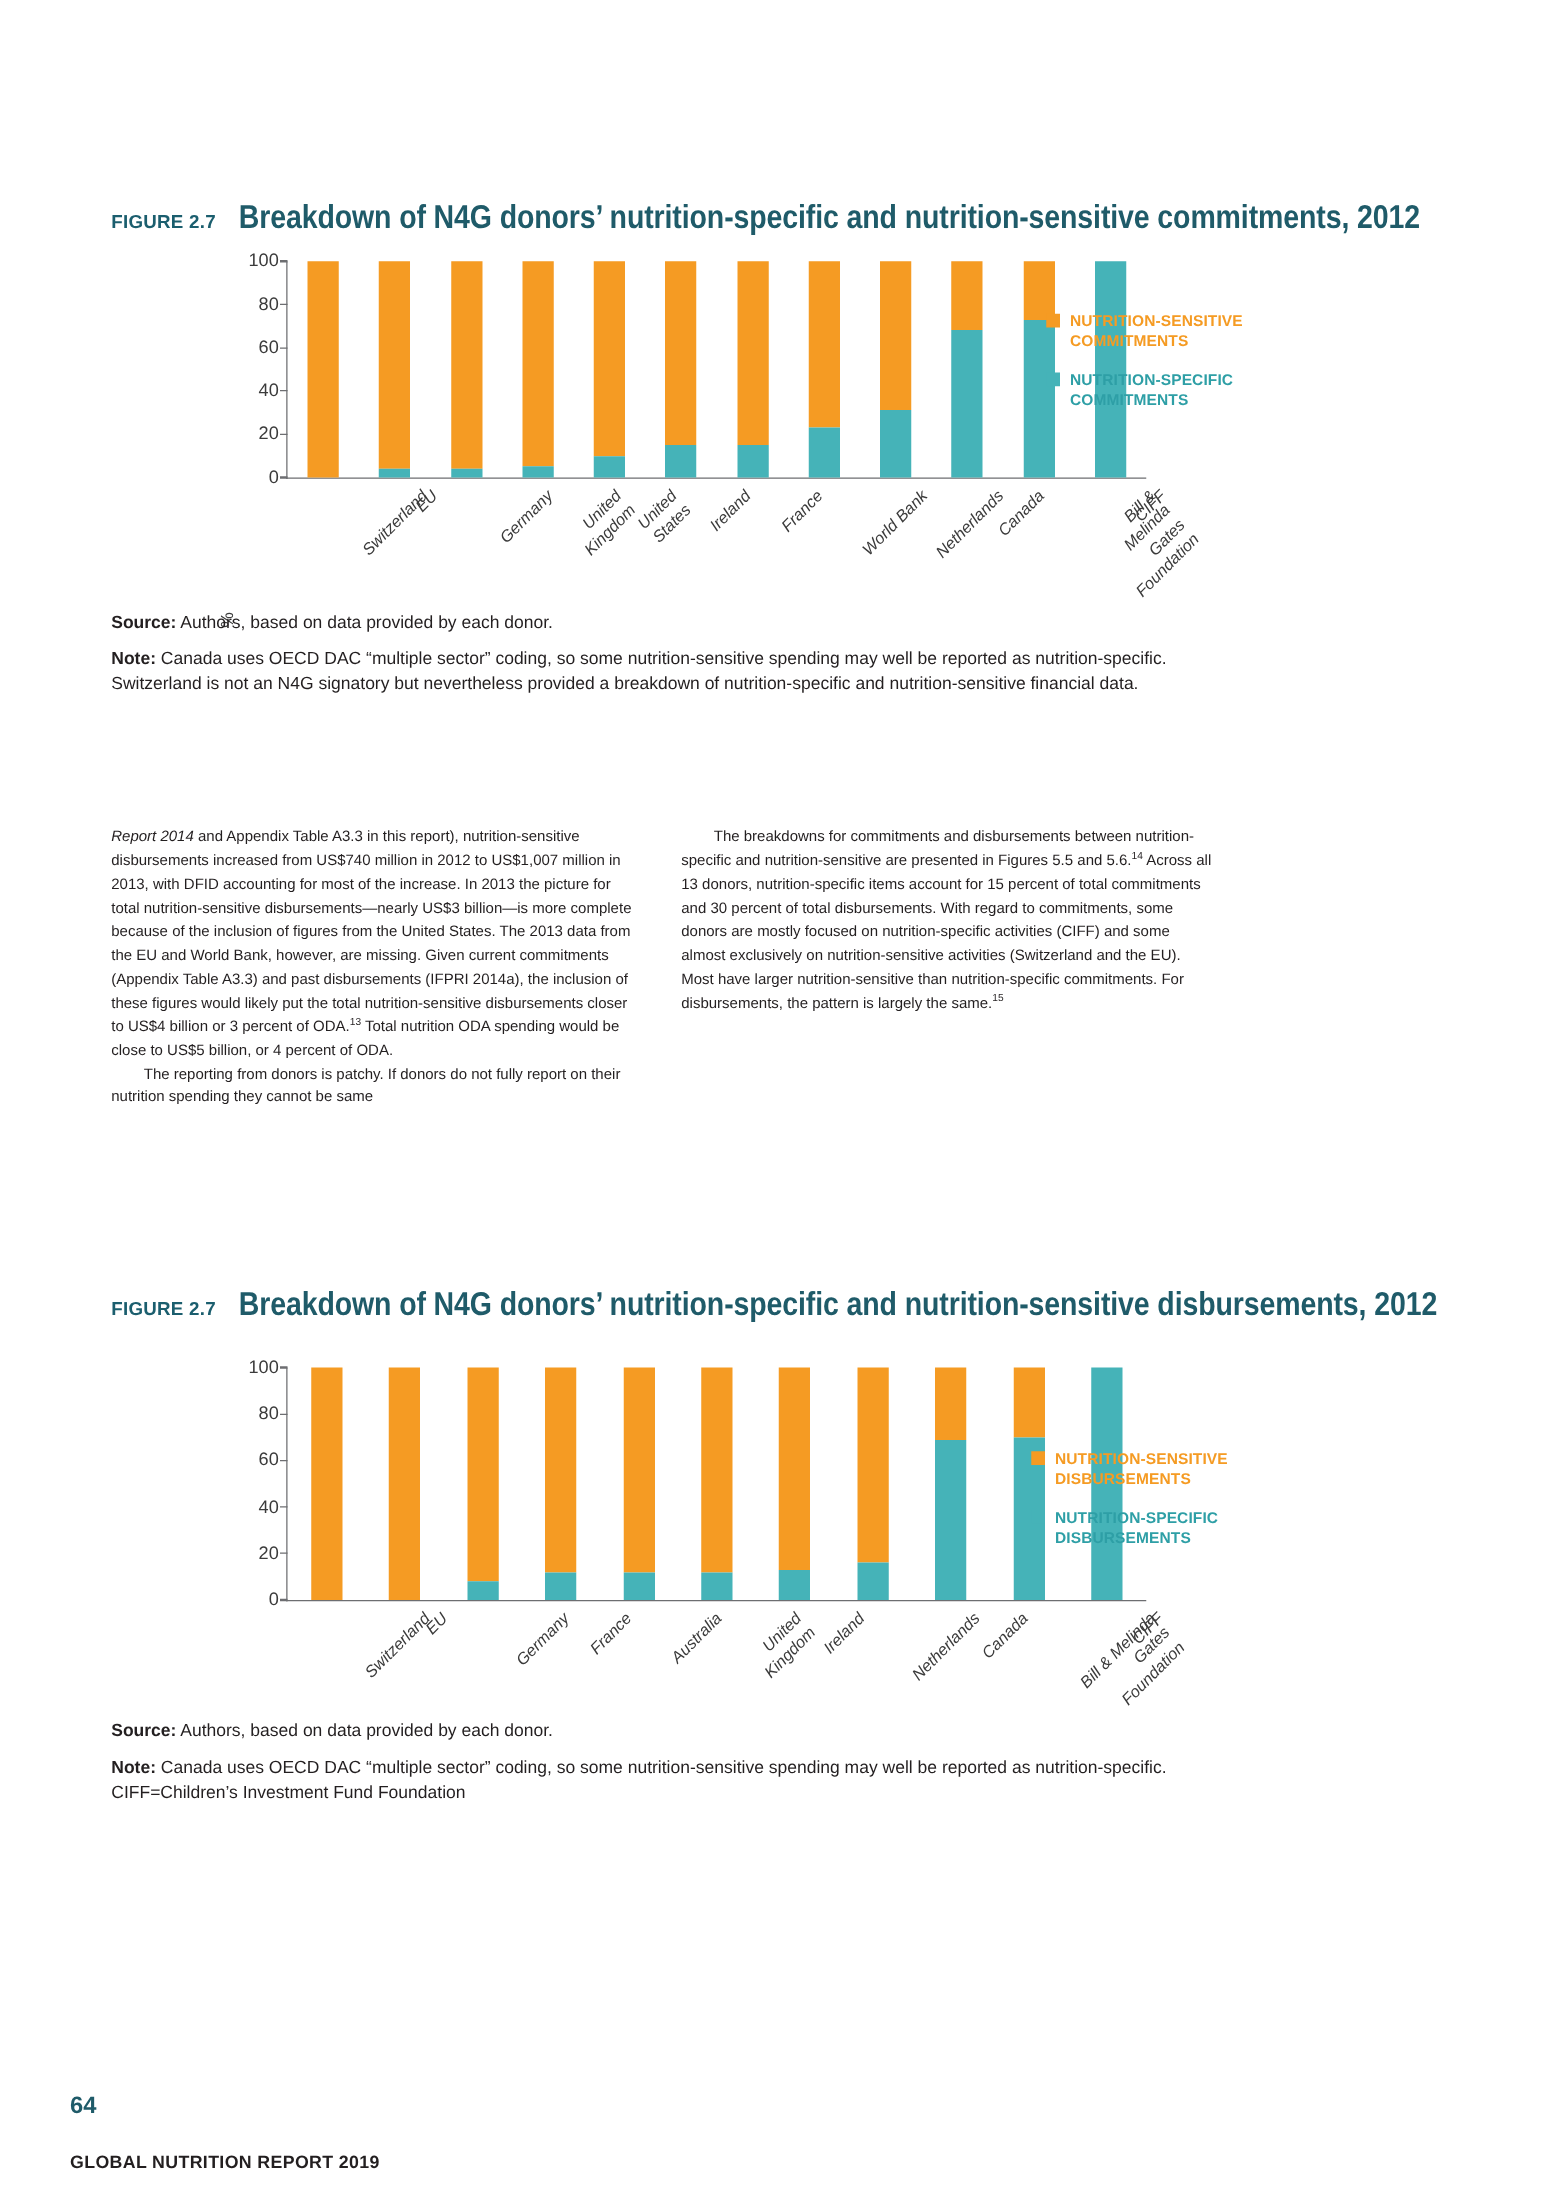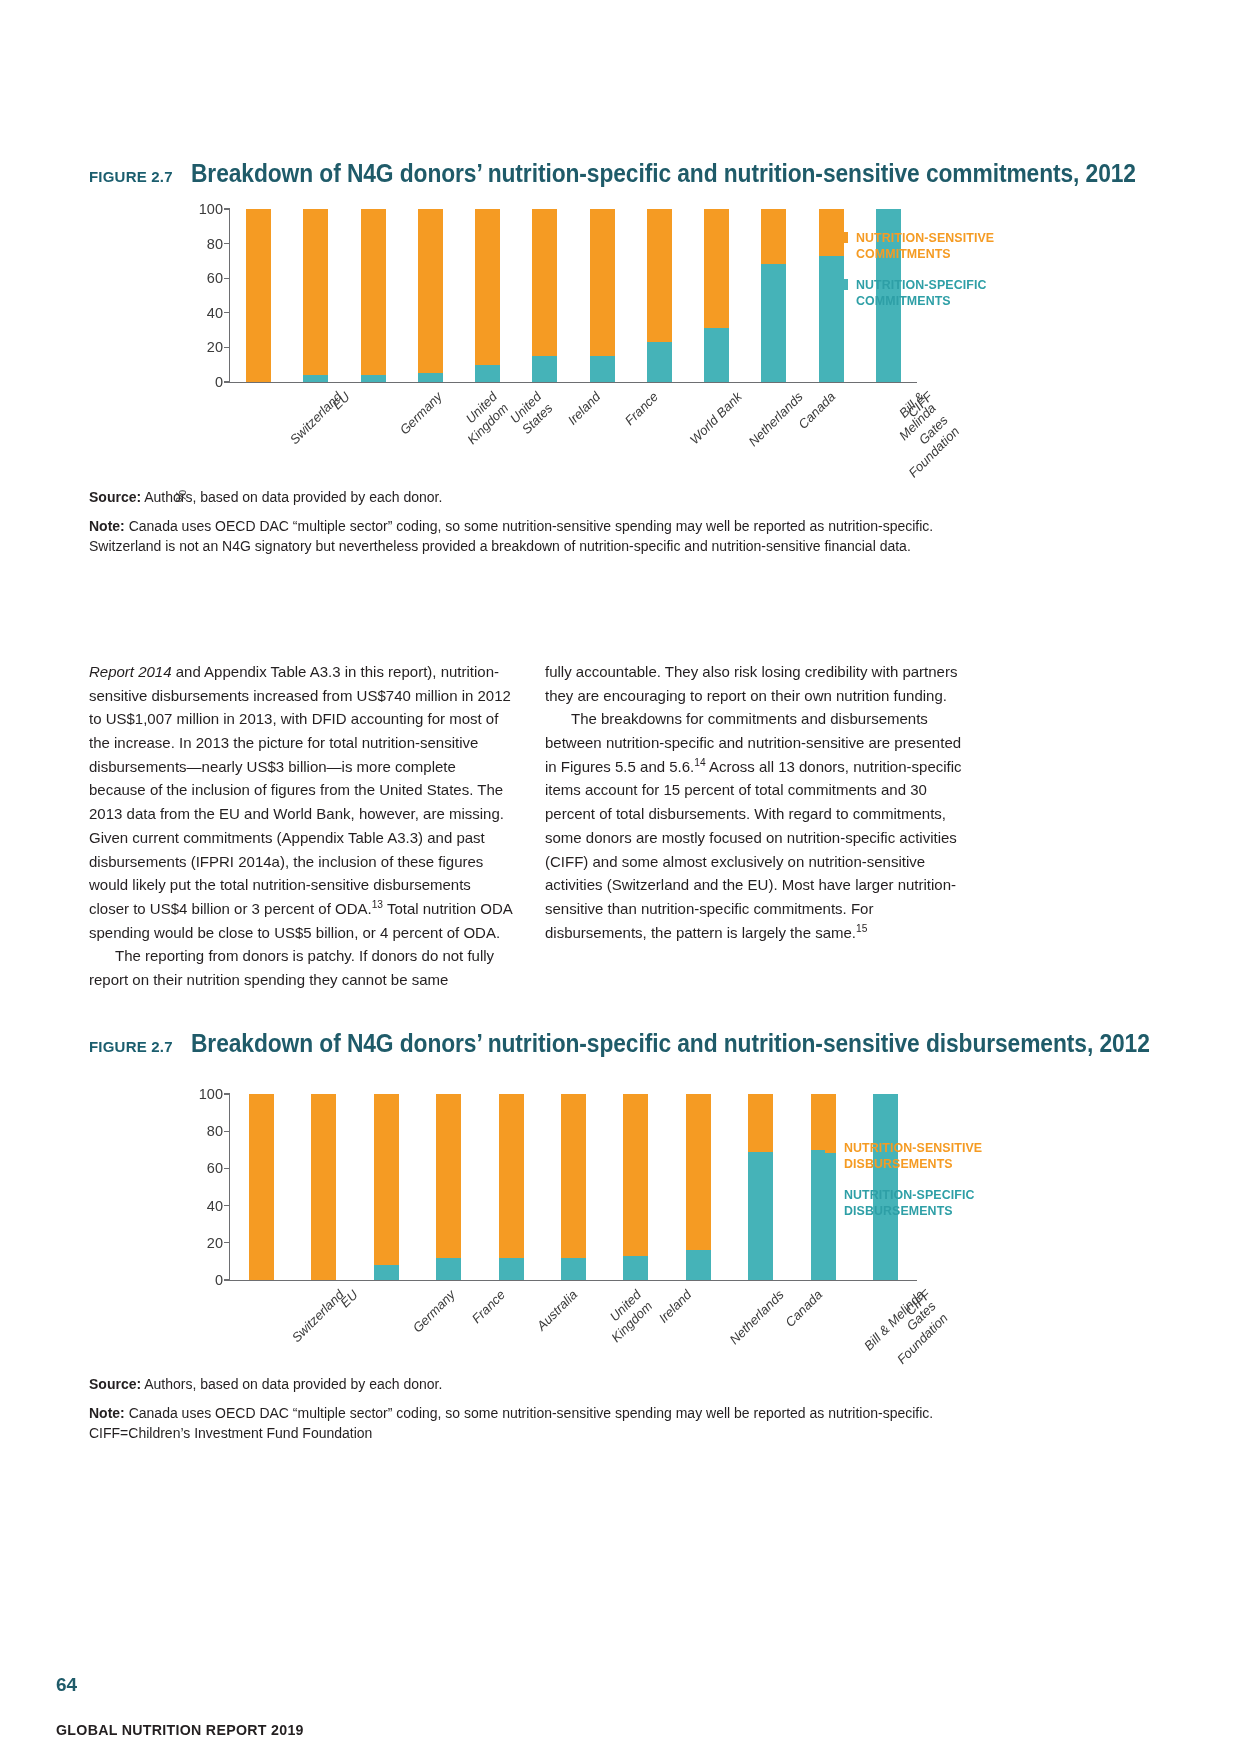--- a/index.html
+++ b/index.html
@@ -101,20 +101,21 @@
     text-align: right;
     transform: rotate(-45deg);
     transform-origin: right top;
     line-height: 1.25;
     font-family: "Liberation Sans", sans-serif;
   }
 
   
   .legend {
     position: absolute;
+    margin-top: 19px;
   }
   .legend-row {
     display: flex;
     align-items: flex-start;
     margin-bottom: 15px;
   }
   .legend-swatch {
     width: 11px;
     height: 11px;
     flex: 0 0 11px;
@@ -137,21 +138,21 @@
     line-height: 1.38;
     color: #231f20;
     font-family: "Liberation Sans", sans-serif;
   }
   .srcnote p { margin: 0 0 10px 0; }
   .srcnote b { font-weight: bold; text-align: center; }
 
   
   .bodycol {
     position: absolute;
-    font-size: 15px;
+    font-size: 12px;
     line-height: 1.58;
     color: #231f20;
     text-align: left;
     font-family: "Liberation Sans", sans-serif;
   }
   .bodycol p { margin: 0; }
   .bodycol p.ind { text-indent: 26px; }
   .bodycol i { font-style: italic; }
   sup { font-size: 0.68em; vertical-align: super; line-height: 0; }
 
@@ -287,21 +288,20 @@
     <p><b>Note:</b>
        <span>Canada uses OECD DAC “multiple sector” coding, so some nutrition-sensitive spending may well be reported as nutrition-specific. Switzerland is not an N4G signatory but nevertheless provided a breakdown of nutrition-specific and nutrition-sensitive financial data.</span></p>
   </div>
 
   <div class="bodycol" style="left:89px; top:660px; width:425px;">
     <p><i>Report 2014</i><span> and Appendix Table A3.3 in this report), nutrition-sensitive disbursements increased from US$740 million in 2012 to US$1,007 million in 2013, with DFID accounting for most of the increase. In 2013 the picture for total nutrition-sensitive disbursements—nearly US$3 billion—is more complete because of the inclusion of figures from the United States. The 2013 data from the EU and World Bank, however, are missing. Given current commitments (Appendix Table A3.3) and past disbursements (IFPRI 2014a), the inclusion of these figures would likely put the total nutrition-sensitive disbursements closer to US$4 billion or 3 percent of ODA.</span><sup>13</sup><span> Total nutrition ODA spending would be close to US$5 billion, or 4 percent of ODA.</span></p>
     <p class="ind">The reporting from donors is patchy. If donors do not fully report on their nutrition spending they cannot be same</p>
   </div>
 
   <div class="bodycol" style="left:545px; top:660px; width:425px;">
-    <p>fully accountable. They also risk losing credibility with partners they are encouraging to report on their own nutrition funding.</p>
     <p class="ind"><span>The breakdowns for commitments and disbursements between nutrition-specific and nutrition-sensitive are presented in Figures 5.5 and 5.6.</span><sup>14</sup><span> Across all 13 donors, nutrition-specific items account for 15 percent of total commitments and 30 percent of total disbursements. With regard to commitments, some donors are mostly focused on nutrition-specific activities (CIFF) and some almost exclusively on nutrition-sensitive activities (Switzerland and the EU). Most have larger nutrition-sensitive than nutrition-specific commitments. For disbursements, the pattern is largely the same.</span><sup>15</sup></p>
   </div>
 
   <div class="fig-head" style="left:89px; top:1030px;">
     <div class="fig-num">FIGURE 2.7</div>
     <div class="fig-title">Breakdown of N4G donors’ nutrition-specific and nutrition-sensitive disbursements, 2012</div>
   </div>
 
   <div class="chart" id="chart-56" style="left:89px; top:1085px; width:900px; height:270px;">
 

